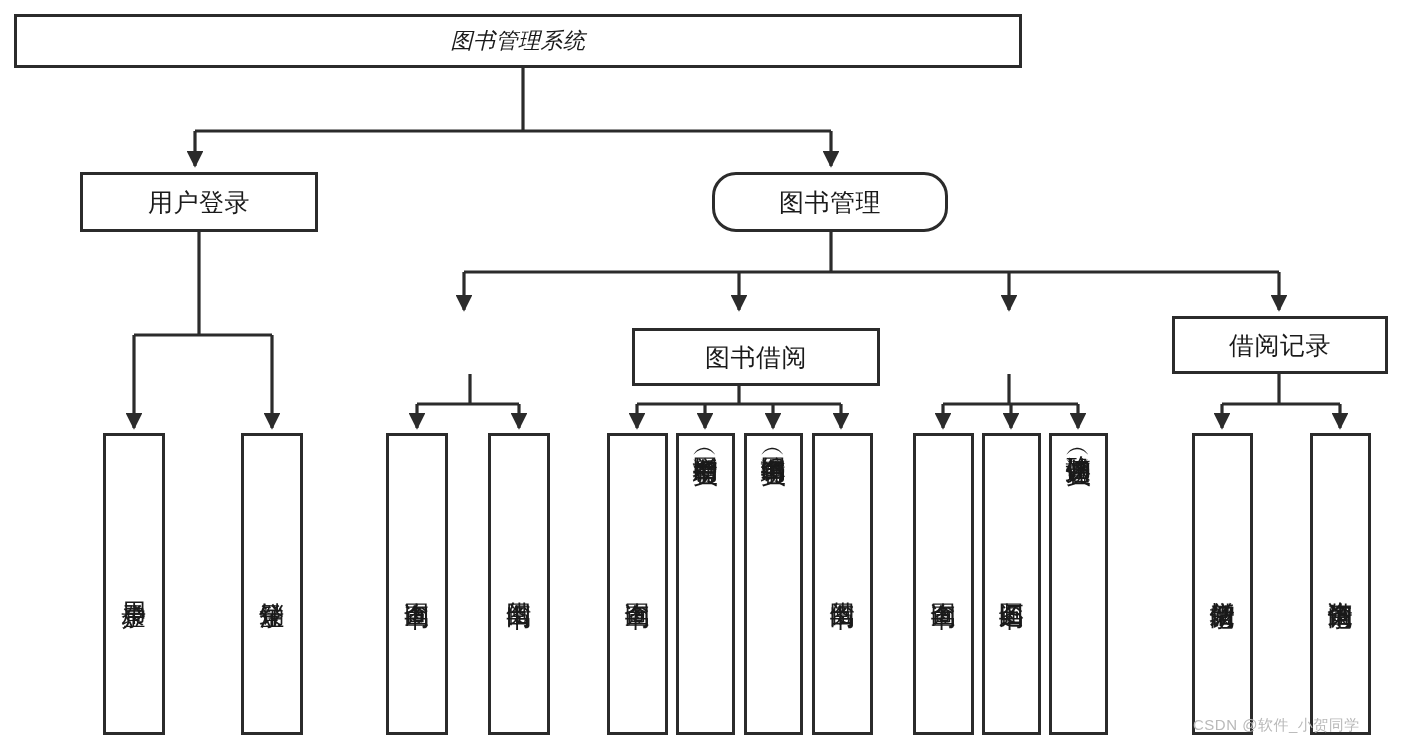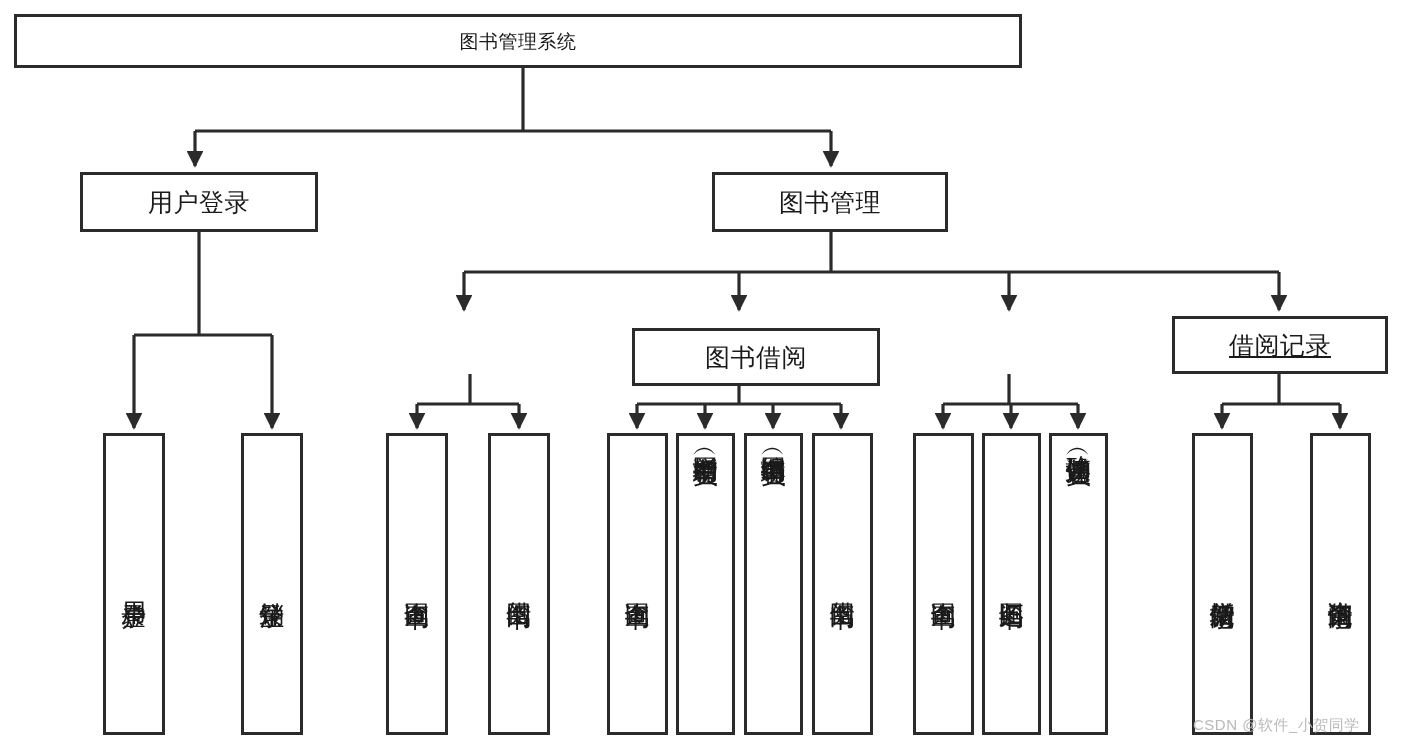--- a/index.html
+++ b/index.html
@@ -38,21 +38,22 @@
   .node .label {
     display: block;
     text-align: center;
     line-height: 1.0;
     letter-spacing: 0.5px;
   }
   .node.horizontal .label {
     font-size: 25px;
   }
   .node.root .label {
-    font-size: 19px;
+    font-size: 22px;
+    font-style: italic;
   }
   .node.vertical {
     align-items: flex-start;
     justify-content: center;
     padding-top: 0px;
   }
   .node.vertical .label {
     writing-mode: vertical-rl;
     text-orientation: upright;
     font-size: 25px;
@@ -127,31 +128,31 @@
   </svg>
 
   <div class="node root horizontal" style="left:14px; top:14px; width:1008px; height:54px;">
     <span class="label">图书管理系统</span>
   </div>
 
   <div class="node horizontal" style="left:80px; top:172px; width:238px; height:60px;">
     <span class="label">用户登录</span>
   </div>
 
-  <div class="node horizontal" style="left:712px; top:172px; width:236px; height:60px;">
+  <div class="node horizontal" style="left:712px; top:172px; width:236px; height:60px;border-radius:24px;">
     <span class="label">图书管理</span>
   </div>
 
 
   <div class="node horizontal" style="left:632px; top:307px; width:248px; height:58px;margin-top:21px;">
     <span class="label">图书借阅</span>
   </div>
 
 
-  <div class="node horizontal" style="left:1172px; top:316px; width:216px; height:58px;text-decoration:underline;">
+  <div class="node horizontal" style="left:1172px; top:316px; width:216px; height:58px;">
     <span class="label">借阅记录</span>
   </div>
 
   <div class="node vertical center-text" style="left:103px; top:433px; width:62px; height:302px;">
     <span class="label">用户登录</span>
   </div>
 
   <div class="node vertical center-text" style="left:241px; top:433px; width:62px; height:302px;">
     <span class="label">注销登录</span>
   </div>

